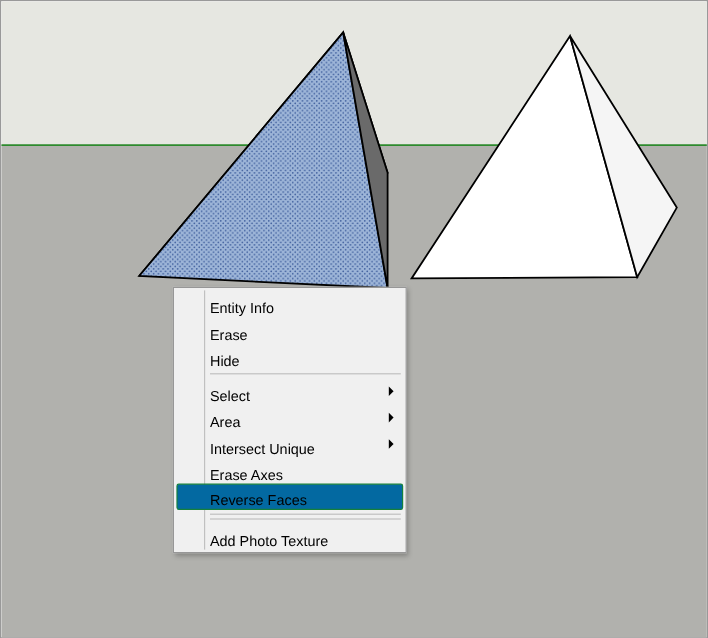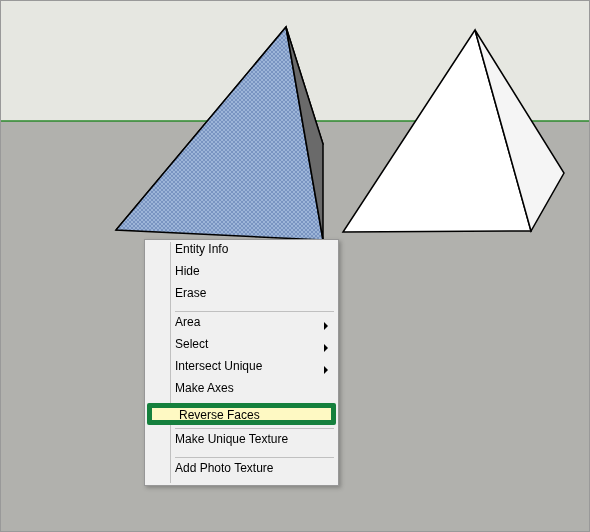--- a/index.html
+++ b/index.html
@@ -22,31 +22,31 @@
   left: 143px;
   top: 238px;
   width: 195px;
   background: #f0f0f0;
   border: 1px solid #979797;
   box-shadow: 2px 2px 4px rgba(0,0,0,0.25);
   padding: 2px;
 }
 .menu-item {
   display: flex;
-  align-items: flex-start;
+  align-items: flex-end;
   height: 22px;
   padding-left: 28px;
   padding-right: 8px;
   position: relative;
   cursor: default;
   color: #000;
 }
 .menu-item.highlighted {
-  background: #fef9c3;
-  border: 5px solid #15803d;
+  background: #0369a1;
+  border: 1px solid #15803d;
   border-radius: 2px;
   padding-left: 27px;
   padding-right: 7px;
   height: 22px;
 }
 .menu-separator {
   height: 1px;
   background: #c0c0c0;
   margin: 3px 2px 3px 28px;
 }
@@ -107,52 +107,49 @@
     </g>
   </svg>
 
   <div class="context-menu">
     <div class="gutter"></div>
 
     <div class="menu-item">
       <span>Entity Info</span>
     </div>
     <div class="menu-item">
-      <span>Hide</span>
+      <span>Erase</span>
     </div>
     <div class="menu-item">
-      <span>Erase</span>
+      <span>Hide</span>
     </div>
 
     <div class="menu-separator"></div>
 
     <div class="menu-item">
-      <span>Area</span>
+      <span>Select</span>
       <span class="submenu-arrow"></span>
     </div>
     <div class="menu-item">
-      <span>Select</span>
+      <span>Area</span>
       <span class="submenu-arrow"></span>
     </div>
     <div class="menu-item">
       <span>Intersect Unique</span>
       <span class="submenu-arrow"></span>
     </div>
     <div class="menu-item">
-      <span>Make Axes</span>
+      <span>Erase Axes</span>
     </div>
     <div class="menu-item highlighted">
       <span>Reverse Faces</span>
     </div>
 
     <div class="menu-separator"></div>
 
-    <div class="menu-item">
-      <span>Make Unique Texture</span>
-    </div>
 
     <div class="menu-separator"></div>
 
     <div class="menu-item">
       <span>Add Photo Texture</span>
     </div>
   </div>
 </div>
 
 </body></html>

